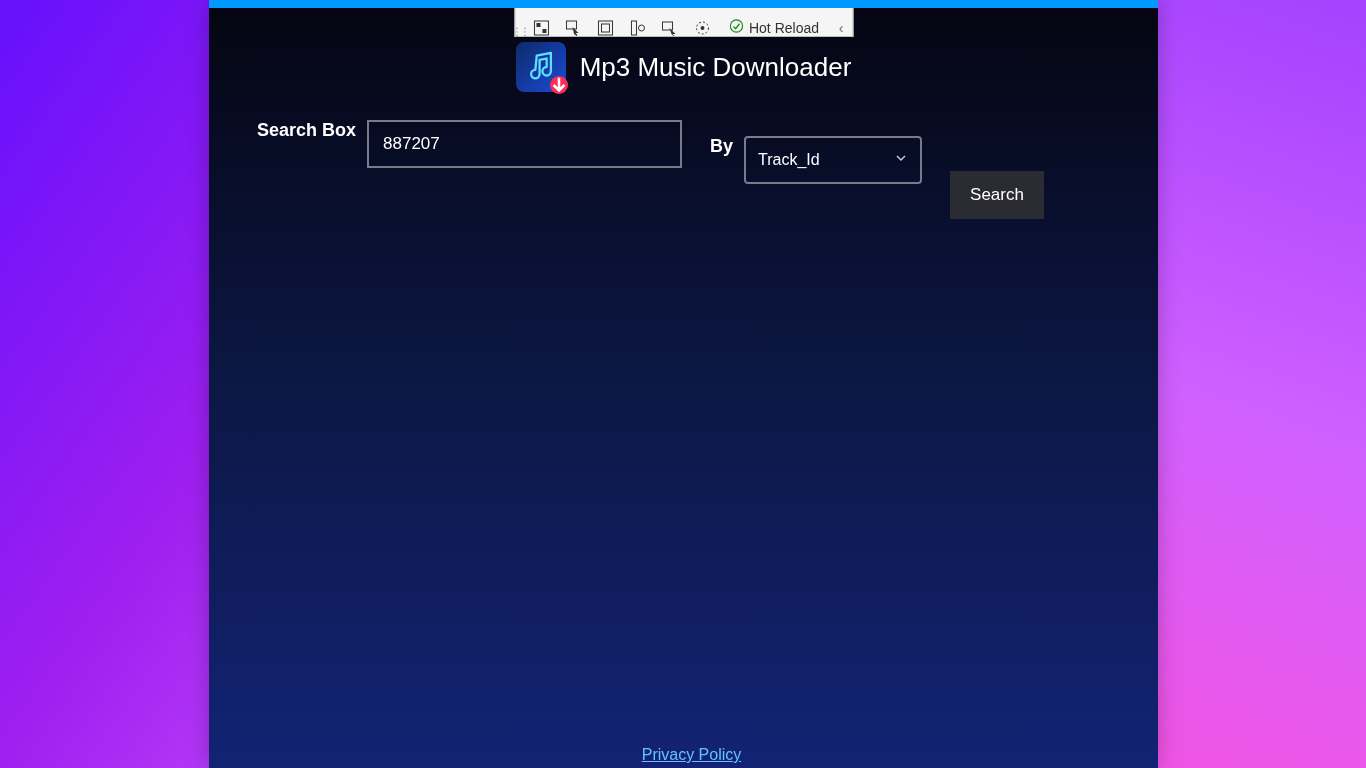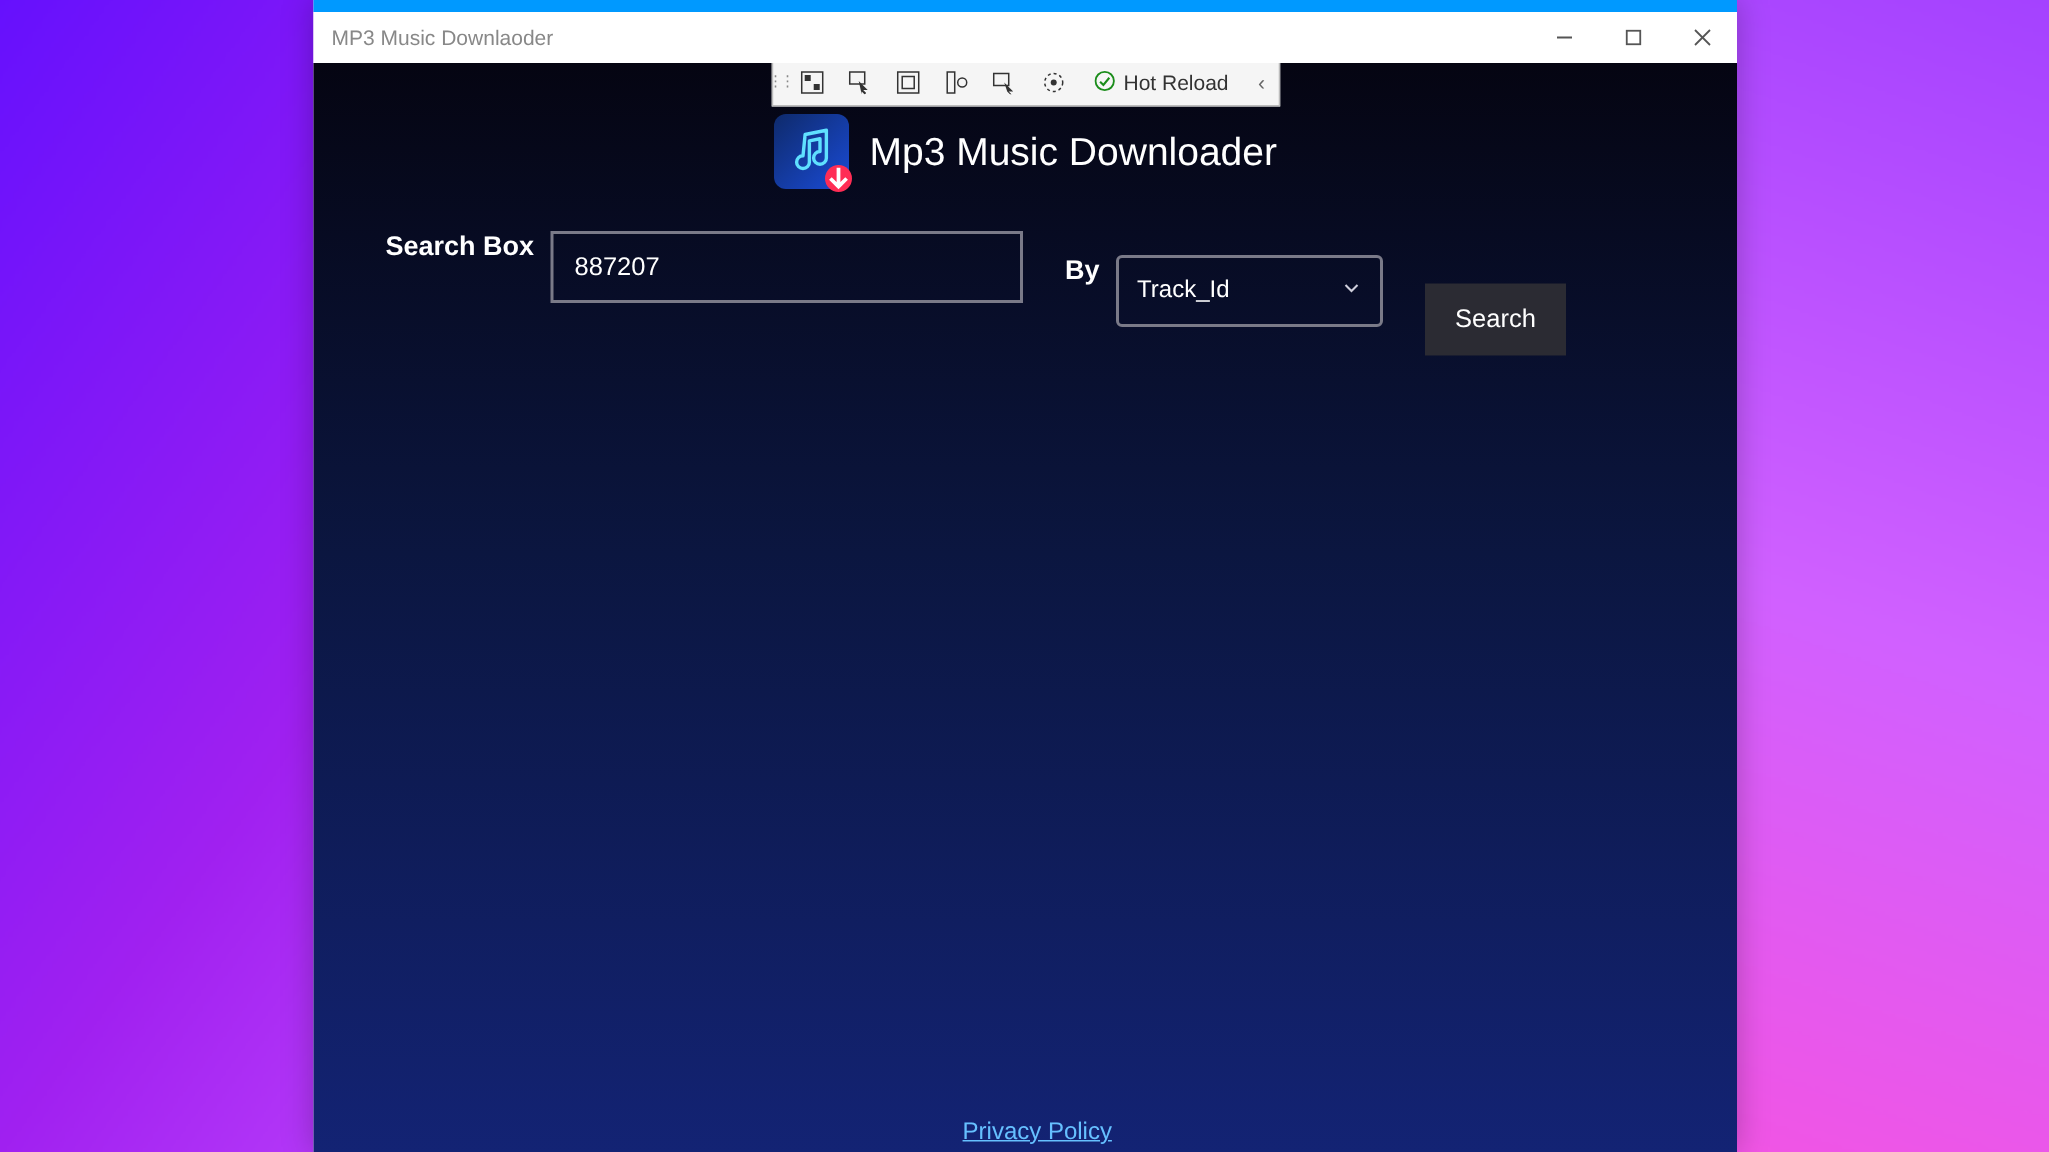--- a/index.html
+++ b/index.html
@@ -53,21 +53,21 @@
   
   .client {
     flex: 1; position: relative; overflow: hidden;
     background: linear-gradient(to bottom, #050512 0%, #0b1640 45%, #132374 100%);
     color: #fff;
   }
 
   
   .debug-bar {
     position: absolute; top: -3px; left: 50%; transform: translateX(-50%);
-    display: flex; align-items: center;
+    display: flex; align-items: flex-end;
     background: #f5f5f5; border: 1px solid #bcbcbc;
     height: 32px;
     z-index: 10;
     color: #222;
     font-size: 14px;
   }
   .dbg-grip { width: 10px; display:flex; align-items:center; justify-content:center; }
   .dbg-grip::before { content:"⋮⋮"; font-size:10px; color:#888; letter-spacing:-2px; line-height:8px; }
   .dbg-sep { width:1px; background:#bcbcbc; margin:0; }
   .dbg-btn {
@@ -114,21 +114,21 @@
     outline: none;
   }
   .dropdown {
     width: 178px; height: 48px;
     border:2px solid #7a7a88; border-radius:4px;
     display:flex; align-items:center; justify-content:space-between;
     padding:16px 12px; font-size:16px; color:#fff;
   }
   .dropdown .chev { color:#cfcfdc; }
   .search-btn {
-    height: 48px; padding:0 20px; margin-top:35px;
+    height: 48px; padding:0 20px; margin-top:51px;
     background:#2b2b33; color:#fff; border:none;
     font-size:17px; cursor:pointer;
   }
   
   .fld.by { margin-top:16px; }
 
   
   .results { padding: 50px 48px 0 72px; }
   .result-row { display:flex; align-items:center; gap:40px; }
   .album-art {
@@ -153,41 +153,20 @@
 </style>
 </head>
 <body>
 
 <div class="bg-shape bg-left"></div>
 <div class="bg-shape bg-right"></div>
 
 <div class="window">
   <div class="accent-bar"></div>
 
-  <div class="titlebar">
-    <div class="title">MP3 Music Downlaoder</div>
-    <div class="win-controls">
-      <div class="win-btn">
-        <svg viewBox="0 0 12 12">
-            <line x1="1" y1="6" x2="11" y2="6" stroke="currentColor" stroke-width="1.2"></line>
-          </svg>
-      </div>
-      <div class="win-btn">
-        <svg viewBox="0 0 12 12">
-            <rect x="1.5" y="1.5" width="9" height="9" fill="none" stroke="currentColor" stroke-width="1.2"></rect>
-          </svg>
-      </div>
-      <div class="win-btn win-close">
-        <svg viewBox="0 0 12 12">
-            <line x1="1" y1="1" x2="11" y2="11" stroke="currentColor" stroke-width="1.2"></line>
-            <line x1="11" y1="1" x2="1" y2="11" stroke="currentColor" stroke-width="1.2"></line>
-          </svg>
-      </div>
-    </div>
-  </div>
 
   <div class="client">
 
     <div class="debug-bar">
       <div class="dbg-grip"></div>
       <div class="dbg-btn">
         <svg viewBox="0 0 16 16">
             <rect x="1" y="1" width="14" height="14" fill="none" stroke="#333"></rect>
             <rect x="3" y="3" width="4" height="4" fill="#333"></rect>
             <rect x="9" y="9" width="4" height="4" fill="#333"></rect>

